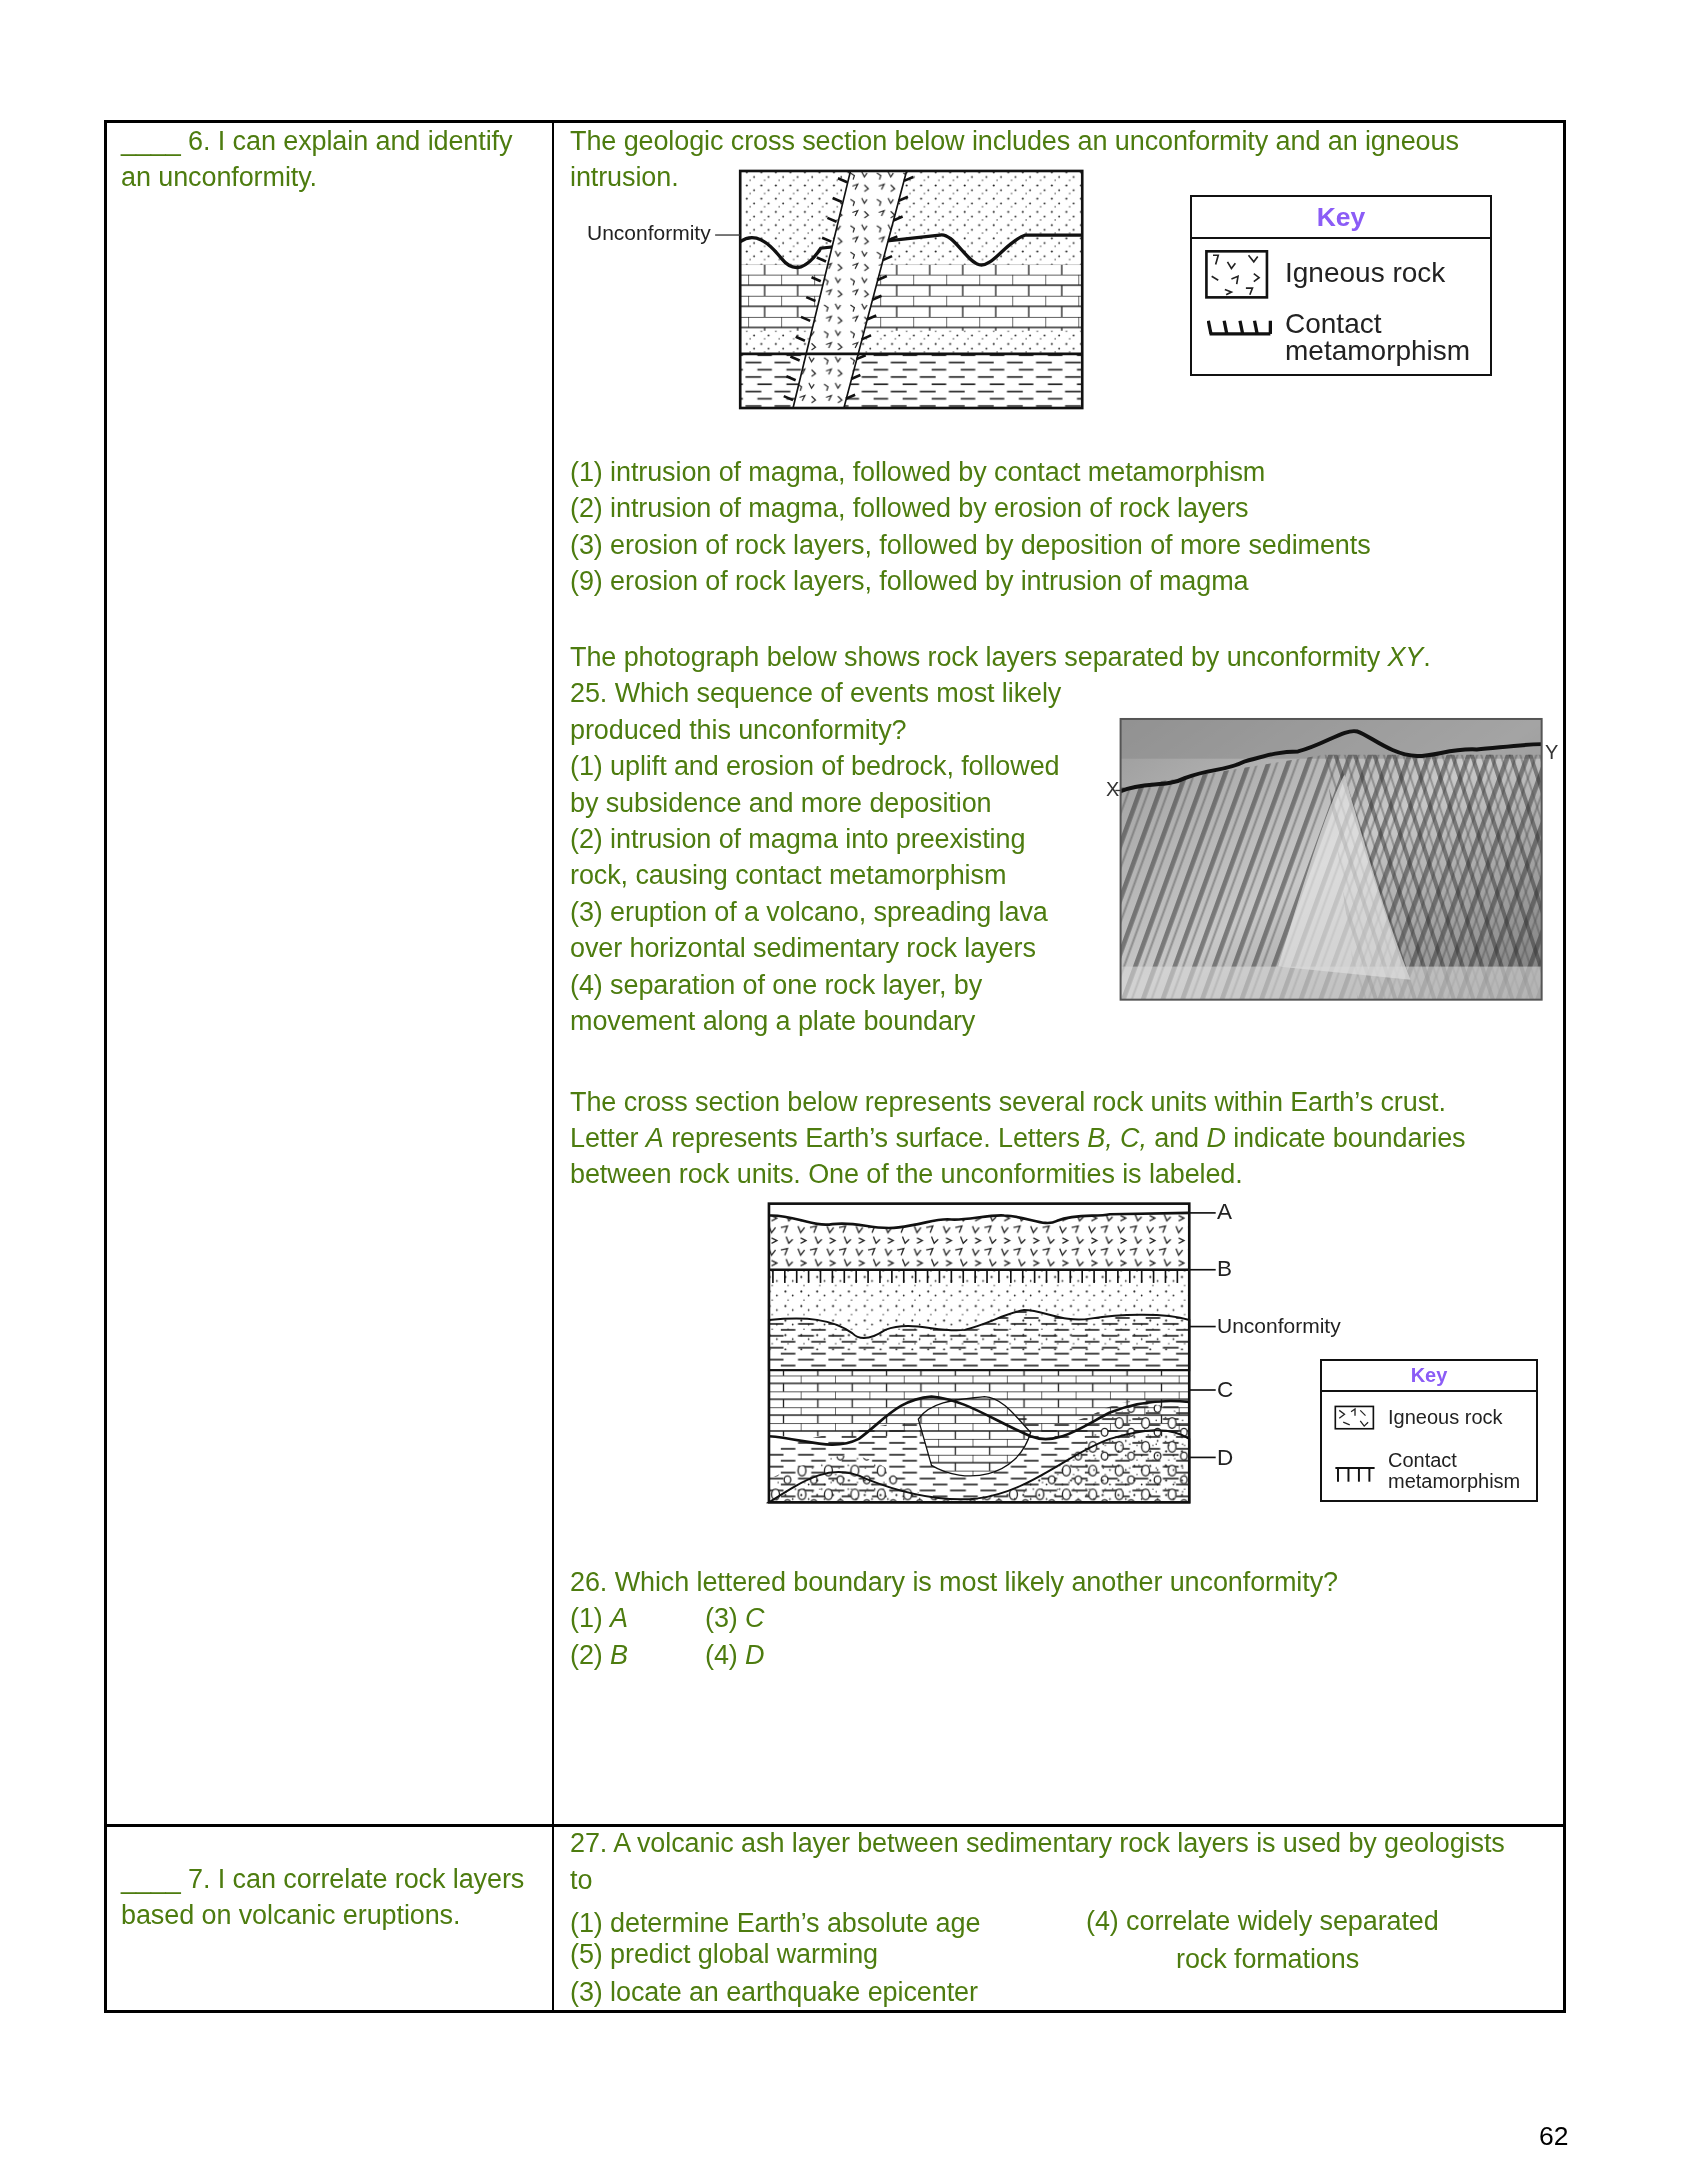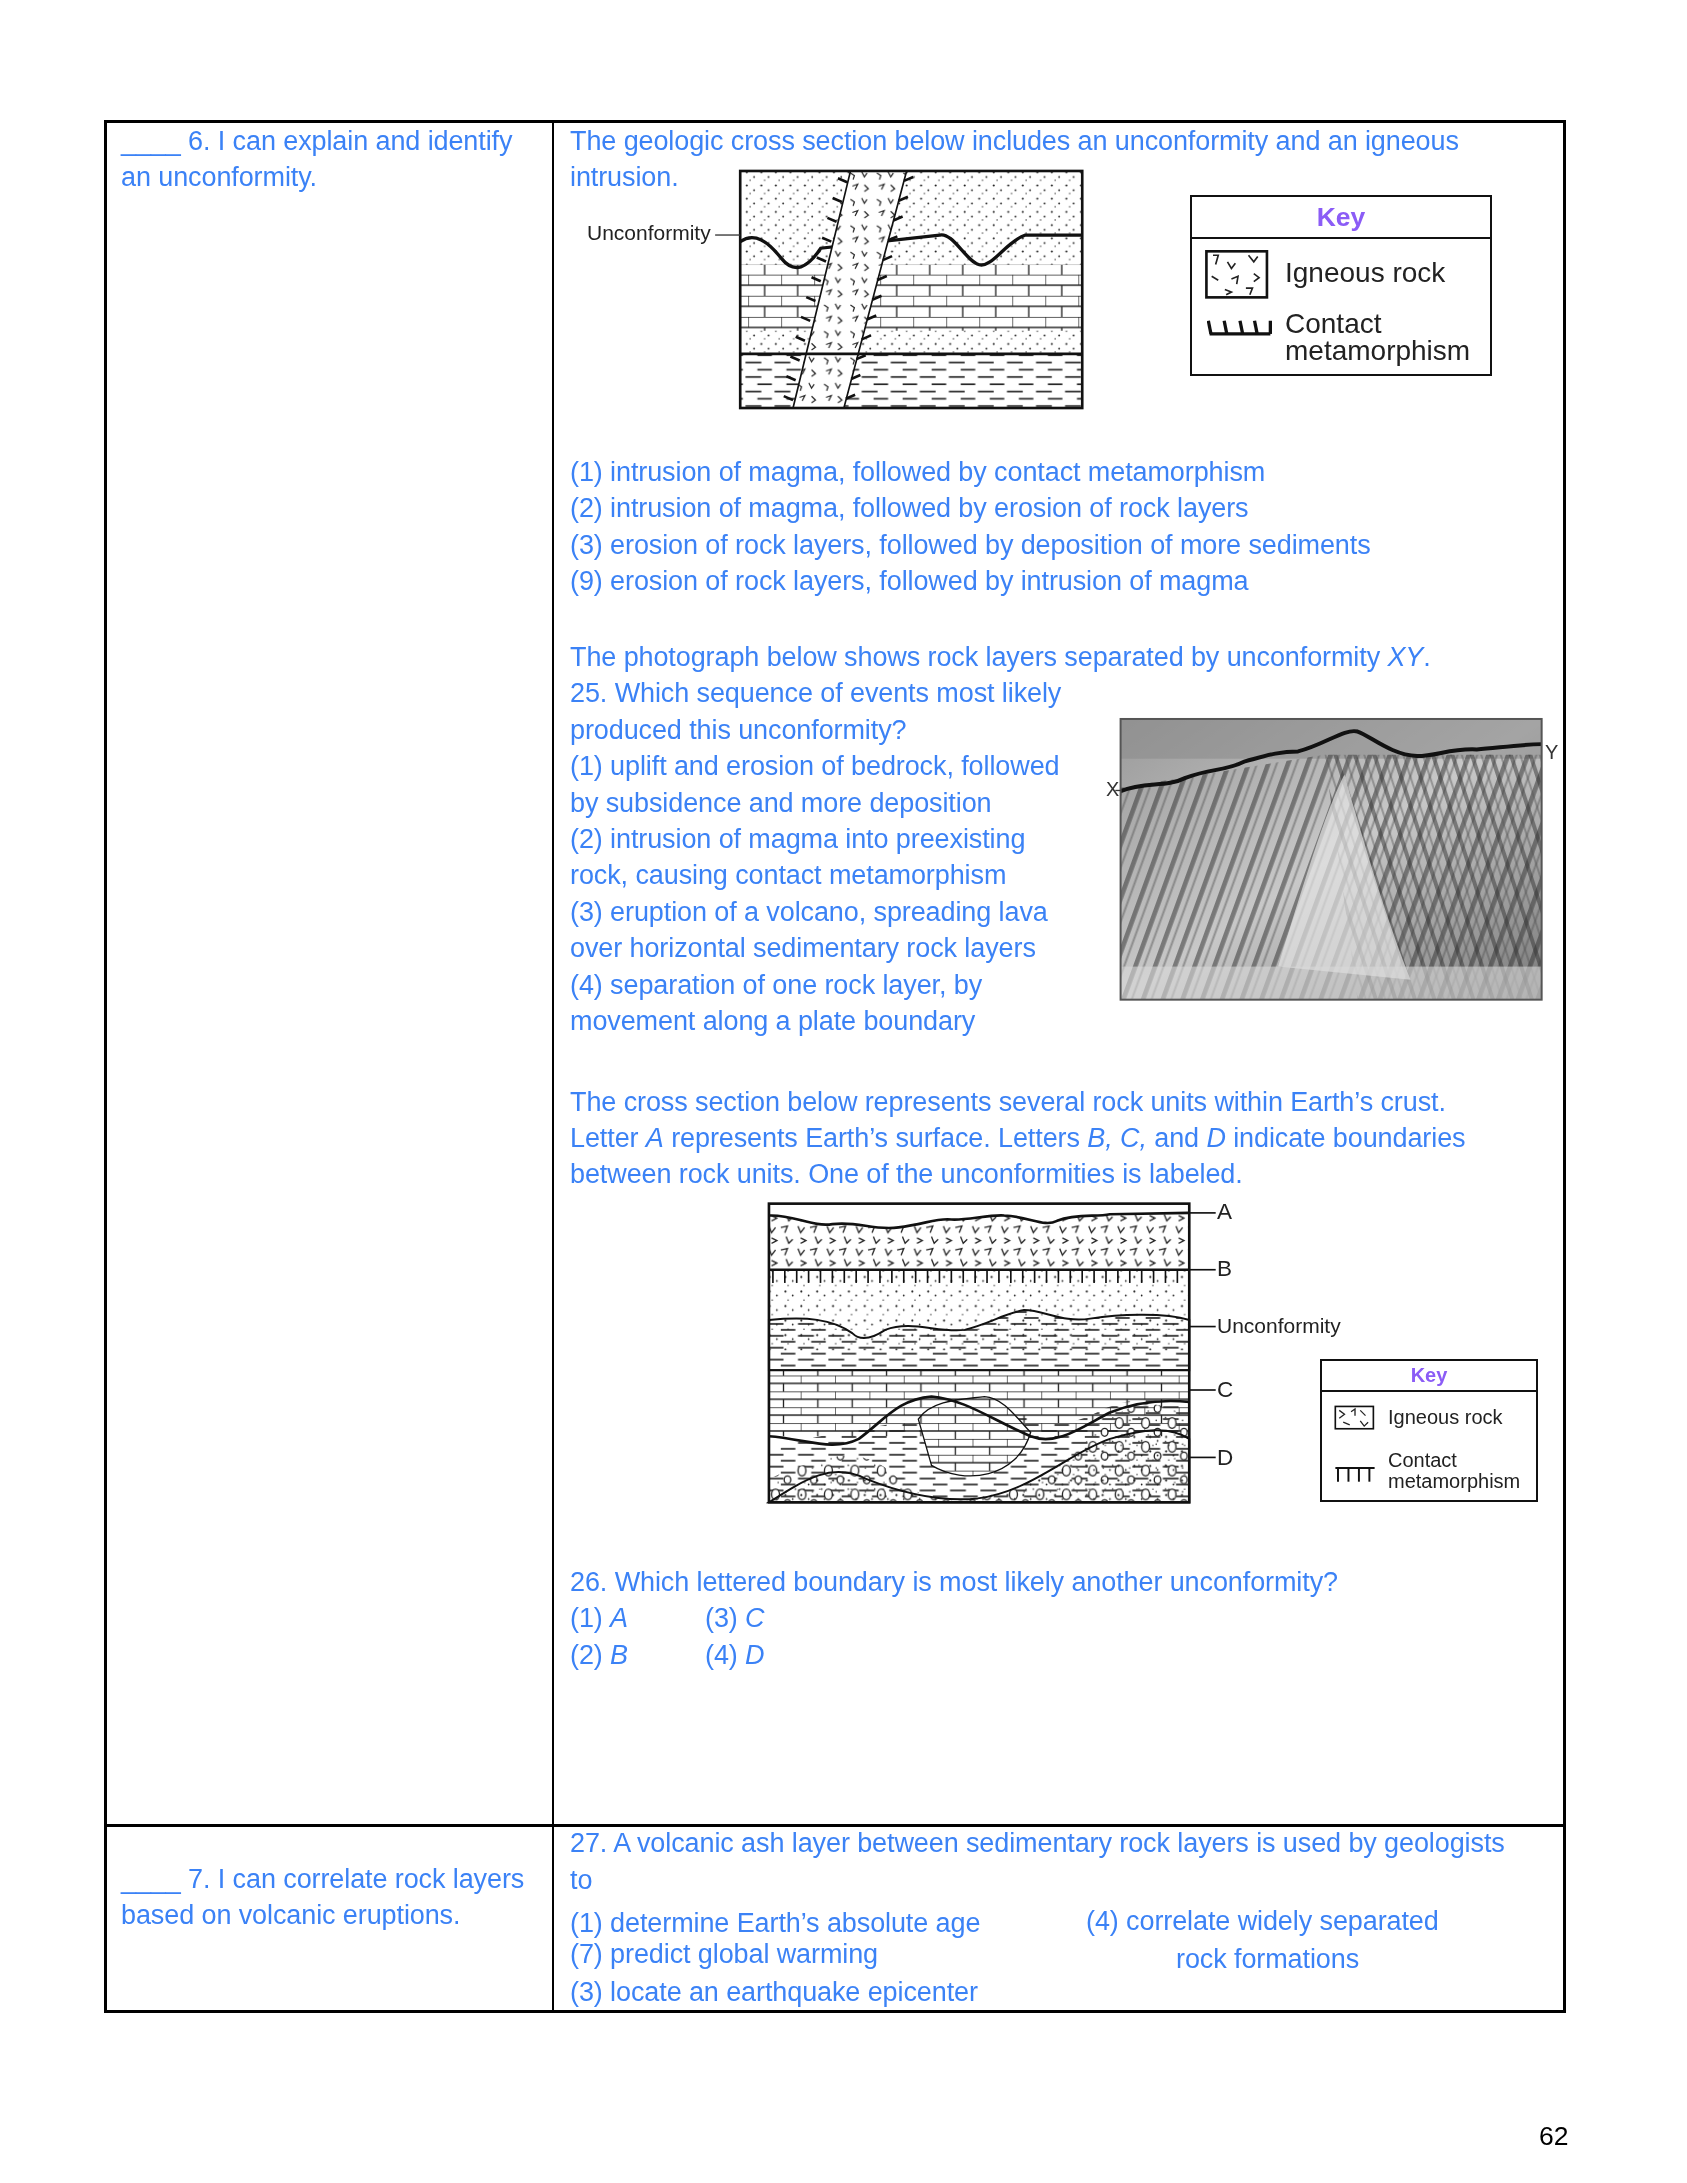--- a/index.html
+++ b/index.html
@@ -1,21 +1,21 @@
 <!DOCTYPE html>
 <html style="font-size:10.6px"><head>
 <meta charset="utf-8">
 <style>
   html, body { margin:0; padding:0; background:#ffffff; }
   body { width:1687px; height:2183px; position:relative; overflow:hidden;
          font-family:"Liberation Sans", "DejaVu Sans", sans-serif; color:#000; }
   .page { position:absolute; left:0; top:0; width:1687px; height:2183px; background:#fff; }
   .tbl-line { position:absolute; background:#000; }
   .t { position:absolute; font-family:"Liberation Sans", sans-serif; font-size:27px;
-       line-height:36px; white-space:nowrap; color:#3b82f6; letter-spacing:-0.1px; }
+       line-height:36px; white-space:nowrap; color:#4d7c0f; letter-spacing:-0.1px; }
   .t i { font-style:italic; }
   .fig { position:absolute; }
   .lbl { position:absolute; font-family:"Liberation Sans", sans-serif; color:#222; white-space:nowrap; }
   .key { position:absolute; border:2.6px solid #111; background:#fff; box-sizing:border-box; }
   .key-head { position:absolute; left:0; right:0; top:0; border-bottom:2.6px solid #111;
               text-align:center; font-weight:bold; color:#8b5cf6; }
   .pageno { position:absolute; font-family:"Liberation Sans", sans-serif; font-size:26.5px; }
 </style>
 </head>
 <body>
@@ -323,20 +323,20 @@
   <div class="t" style="left:705px;top:1637px;"><span>(4) </span><i>D</i></div>
 
   <div class="t" style="left:121px;top:1861px;">
     <span>____</span><span> 7. I can correlate rock layers</span>
   </div>
   <div class="t" style="left:121px;top:1897px;">based on volcanic eruptions.</div>
 
   <div class="t" style="left:570px;top:1825px;">27. A volcanic ash layer between sedimentary rock layers is used by geologists</div>
   <div class="t" style="left:570px;top:1862px;">to</div>
   <div class="t" style="left:570px;top:1905px;">(1) determine Earth’s absolute age</div>
-  <div class="t" style="left:570px;top:1936px;">(7) predict global warming</div>
+  <div class="t" style="left:570px;top:1936px;">(5) predict global warming</div>
   <div class="t" style="left:570px;top:1974px;">(3) locate an earthquake epicenter</div>
   <div class="t" style="left:1086px;top:1903px;">(4) correlate widely separated</div>
   <div class="t" style="left:1176px;top:1941px;">rock formations</div>
 
   <div class="pageno" style="left:1539px;top:2121px;">62</div>
 </div>
 
 
 </body></html>

